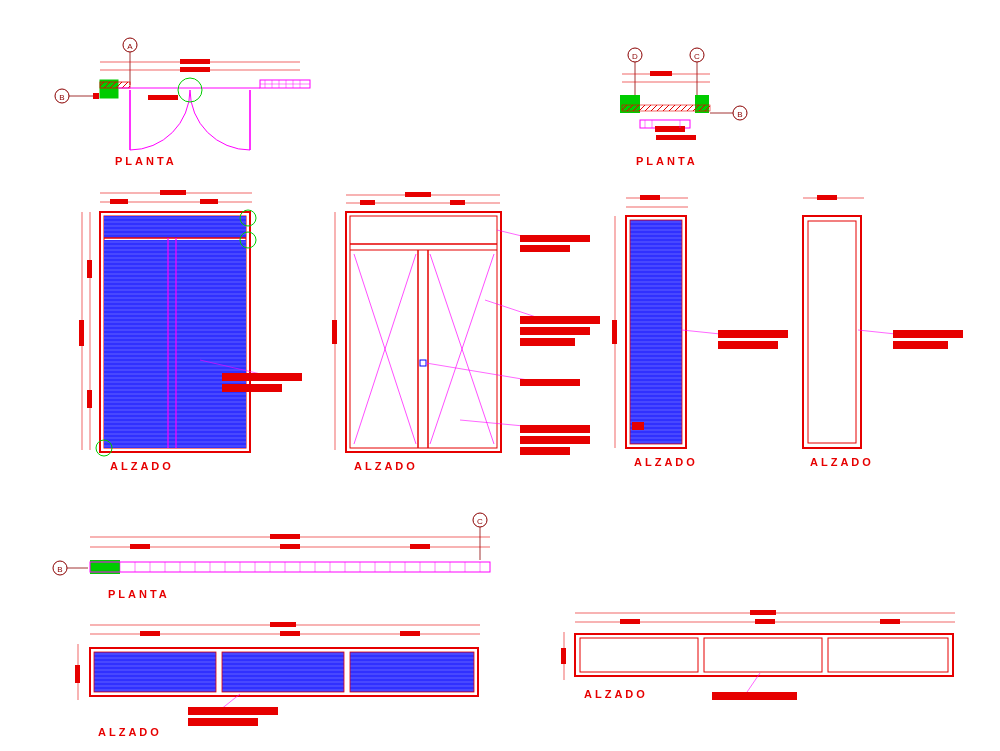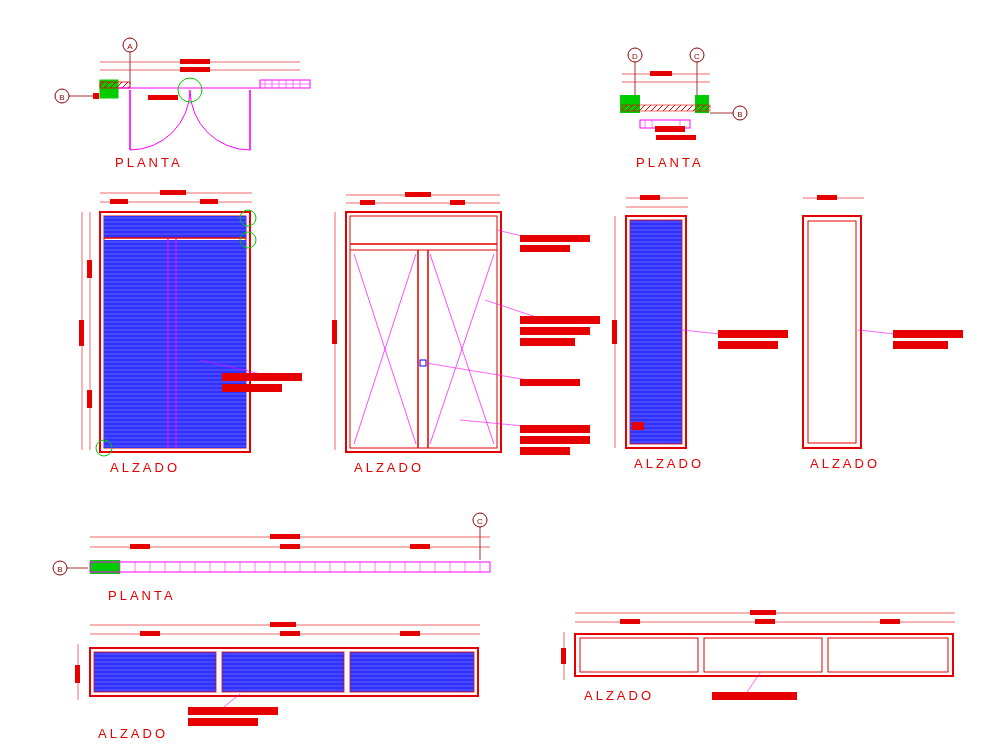--- a/index.html
+++ b/index.html
@@ -7,24 +7,24 @@
     padding: 0;
     width: 1000px;
     height: 751px;
     background: #ffffff;
     font-family: Arial, sans-serif;
     position: relative;
     overflow: hidden;
   }
   .label {
     position: absolute;
-    font-size: 13px;
+    font-size: 11px;
     letter-spacing: 3px;
     color: #e60000;
-    font-weight: normal;
+    font-weight: bold;
   }
   svg { position: absolute; top: 0; left: 0; }
 </style>
 </head>
 <body>
 
 <svg width="1000" height="751">
   <defs>
     <pattern id="hlines" width="4" height="4" patternUnits="userSpaceOnUse">
       <rect width="4" height="4" fill="#3030ff"></rect>

